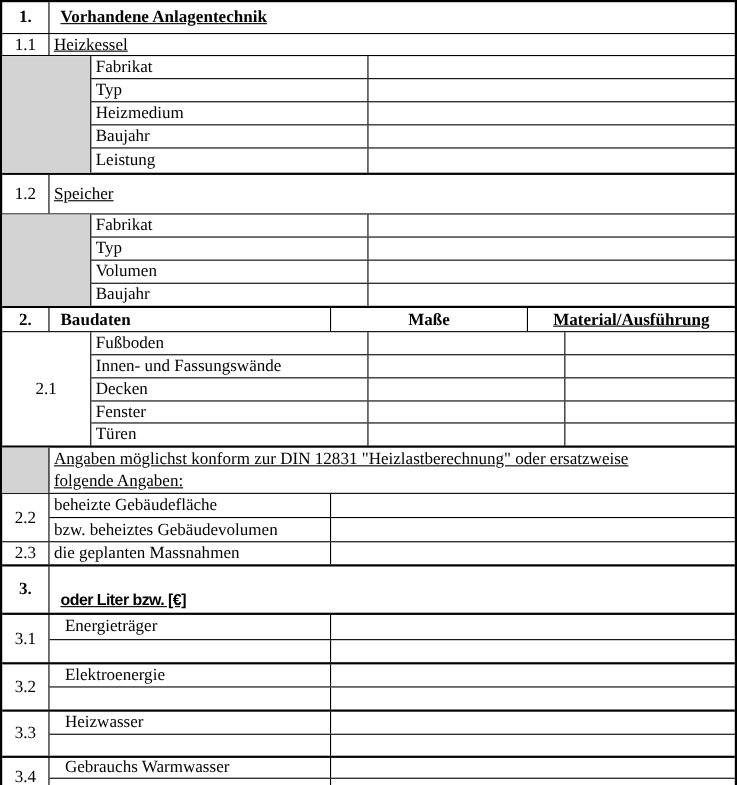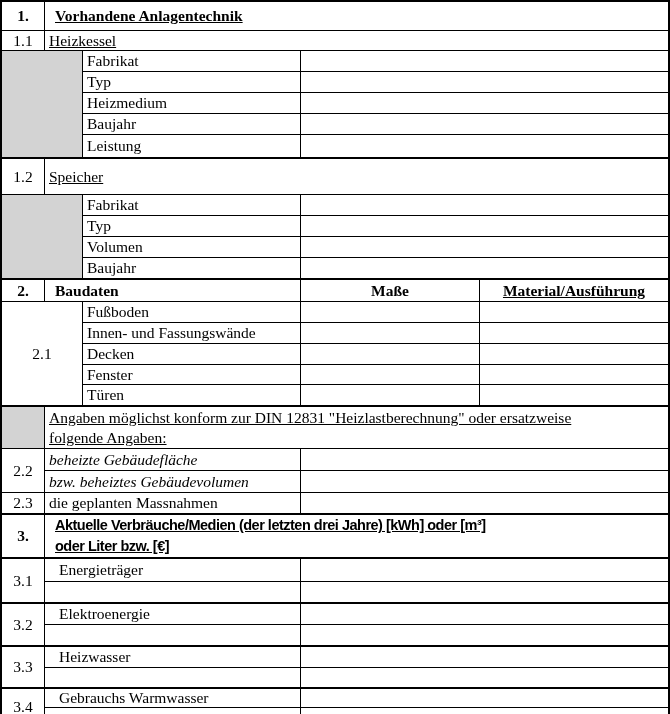--- a/index.html
+++ b/index.html
@@ -18,27 +18,27 @@
   }
   .row { display: flex; align-items: stretch; }
   .block { display: flex; align-items: stretch; }
   .rows { flex: 1; display: flex; flex-direction: column; }
   .bb1 { border-bottom: 1px solid #000; }
   .bb2 { border-bottom: 2px solid #000; }
   .br  { border-right: 1px solid #000; }
   .c { display: flex; align-items: center; overflow: hidden; white-space: nowrap; }
   .num  { width: 43px;  justify-content: center; flex: none; }
   .numw { width: 81px;  justify-content: center; flex: none; }
-  .w218 { width: 218px; flex: none; }
+  .w218 { width: 252px; flex: none; }
   .w256 { width: 256px; flex: none; }
   .w179 { width: 179px; flex: none; }
   .f1 { flex: 1; text-decoration: underline; }
   .gray { background: #d3d3d3; }
   .b { font-weight: bold; }
-  .i { font-style: italic; }
+  .i { }
   .ctr { justify-content: center; }
   .pl4  { padding-left: 4px; }
   .pl10 { padding-left: 10px; }
   .pl14 { padding-left: 14px; }
   .wrap { white-space: normal; }
   .note-text { line-height: 20px; }
   .cond {
     font-family: "Liberation Sans", "DejaVu Sans", sans-serif;
     font-weight: bold; font-size: 14.5px;
     letter-spacing: -0.5px; line-height: 21px;
@@ -179,21 +179,21 @@
     <div class="row bb2" style="height:22px">
       <div class="c num br">2.3</div>
       <div class="c w256 br pl4">die geplanten Massnahmen</div>
       <div class="c f1"></div>
     </div>
 
     <div class="row bb2" style="height:44px">
       <div class="c num br b">3.</div>
       <div class="c f1 pl10">
         <div class="cond wrap">
-          <span>Aktuelle Verbräuche/Medien (der letzten drei Jahre) [kWh] oder [m³]</span><br>
+          <br>
           <span>oder Liter bzw. [€]</span>
         </div>
       </div>
     </div>
 
     <div class="block bb2" style="height:45px">
       <div class="c num br">3.1</div>
       <div class="rows">
         <div class="row bb1" style="height:23px">
           <div class="c w256 br pl14">Energieträger</div>

